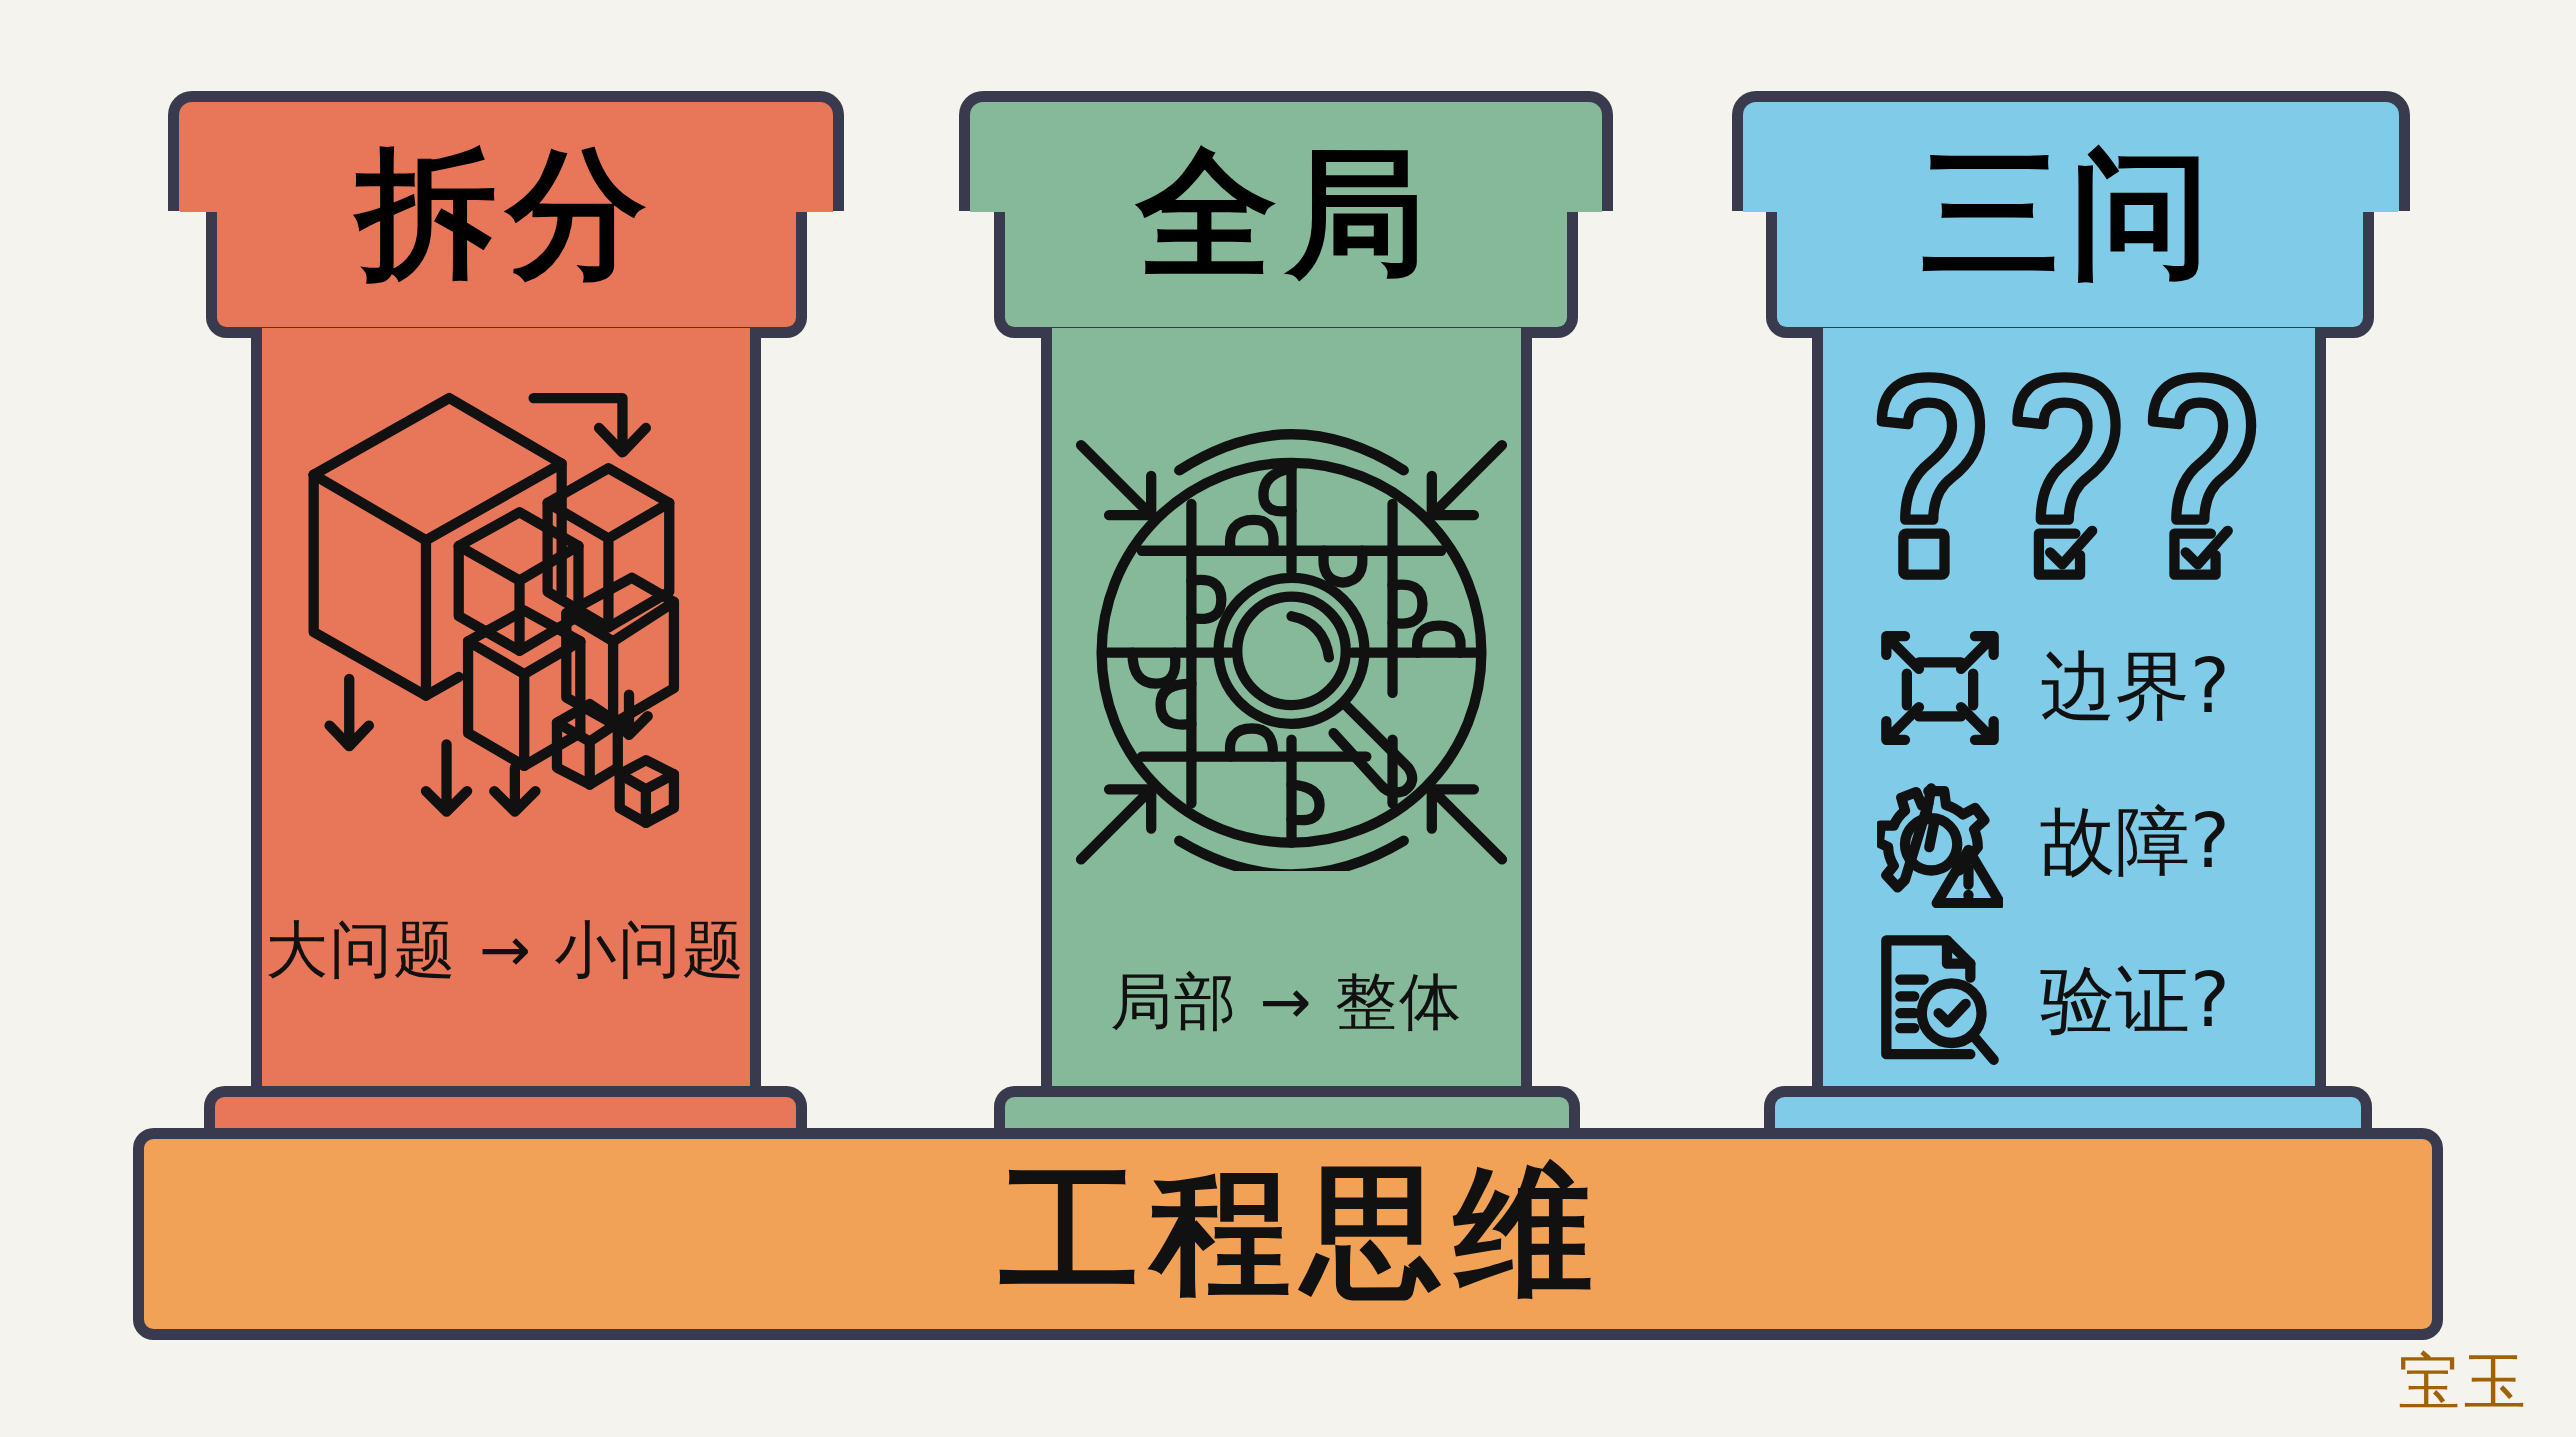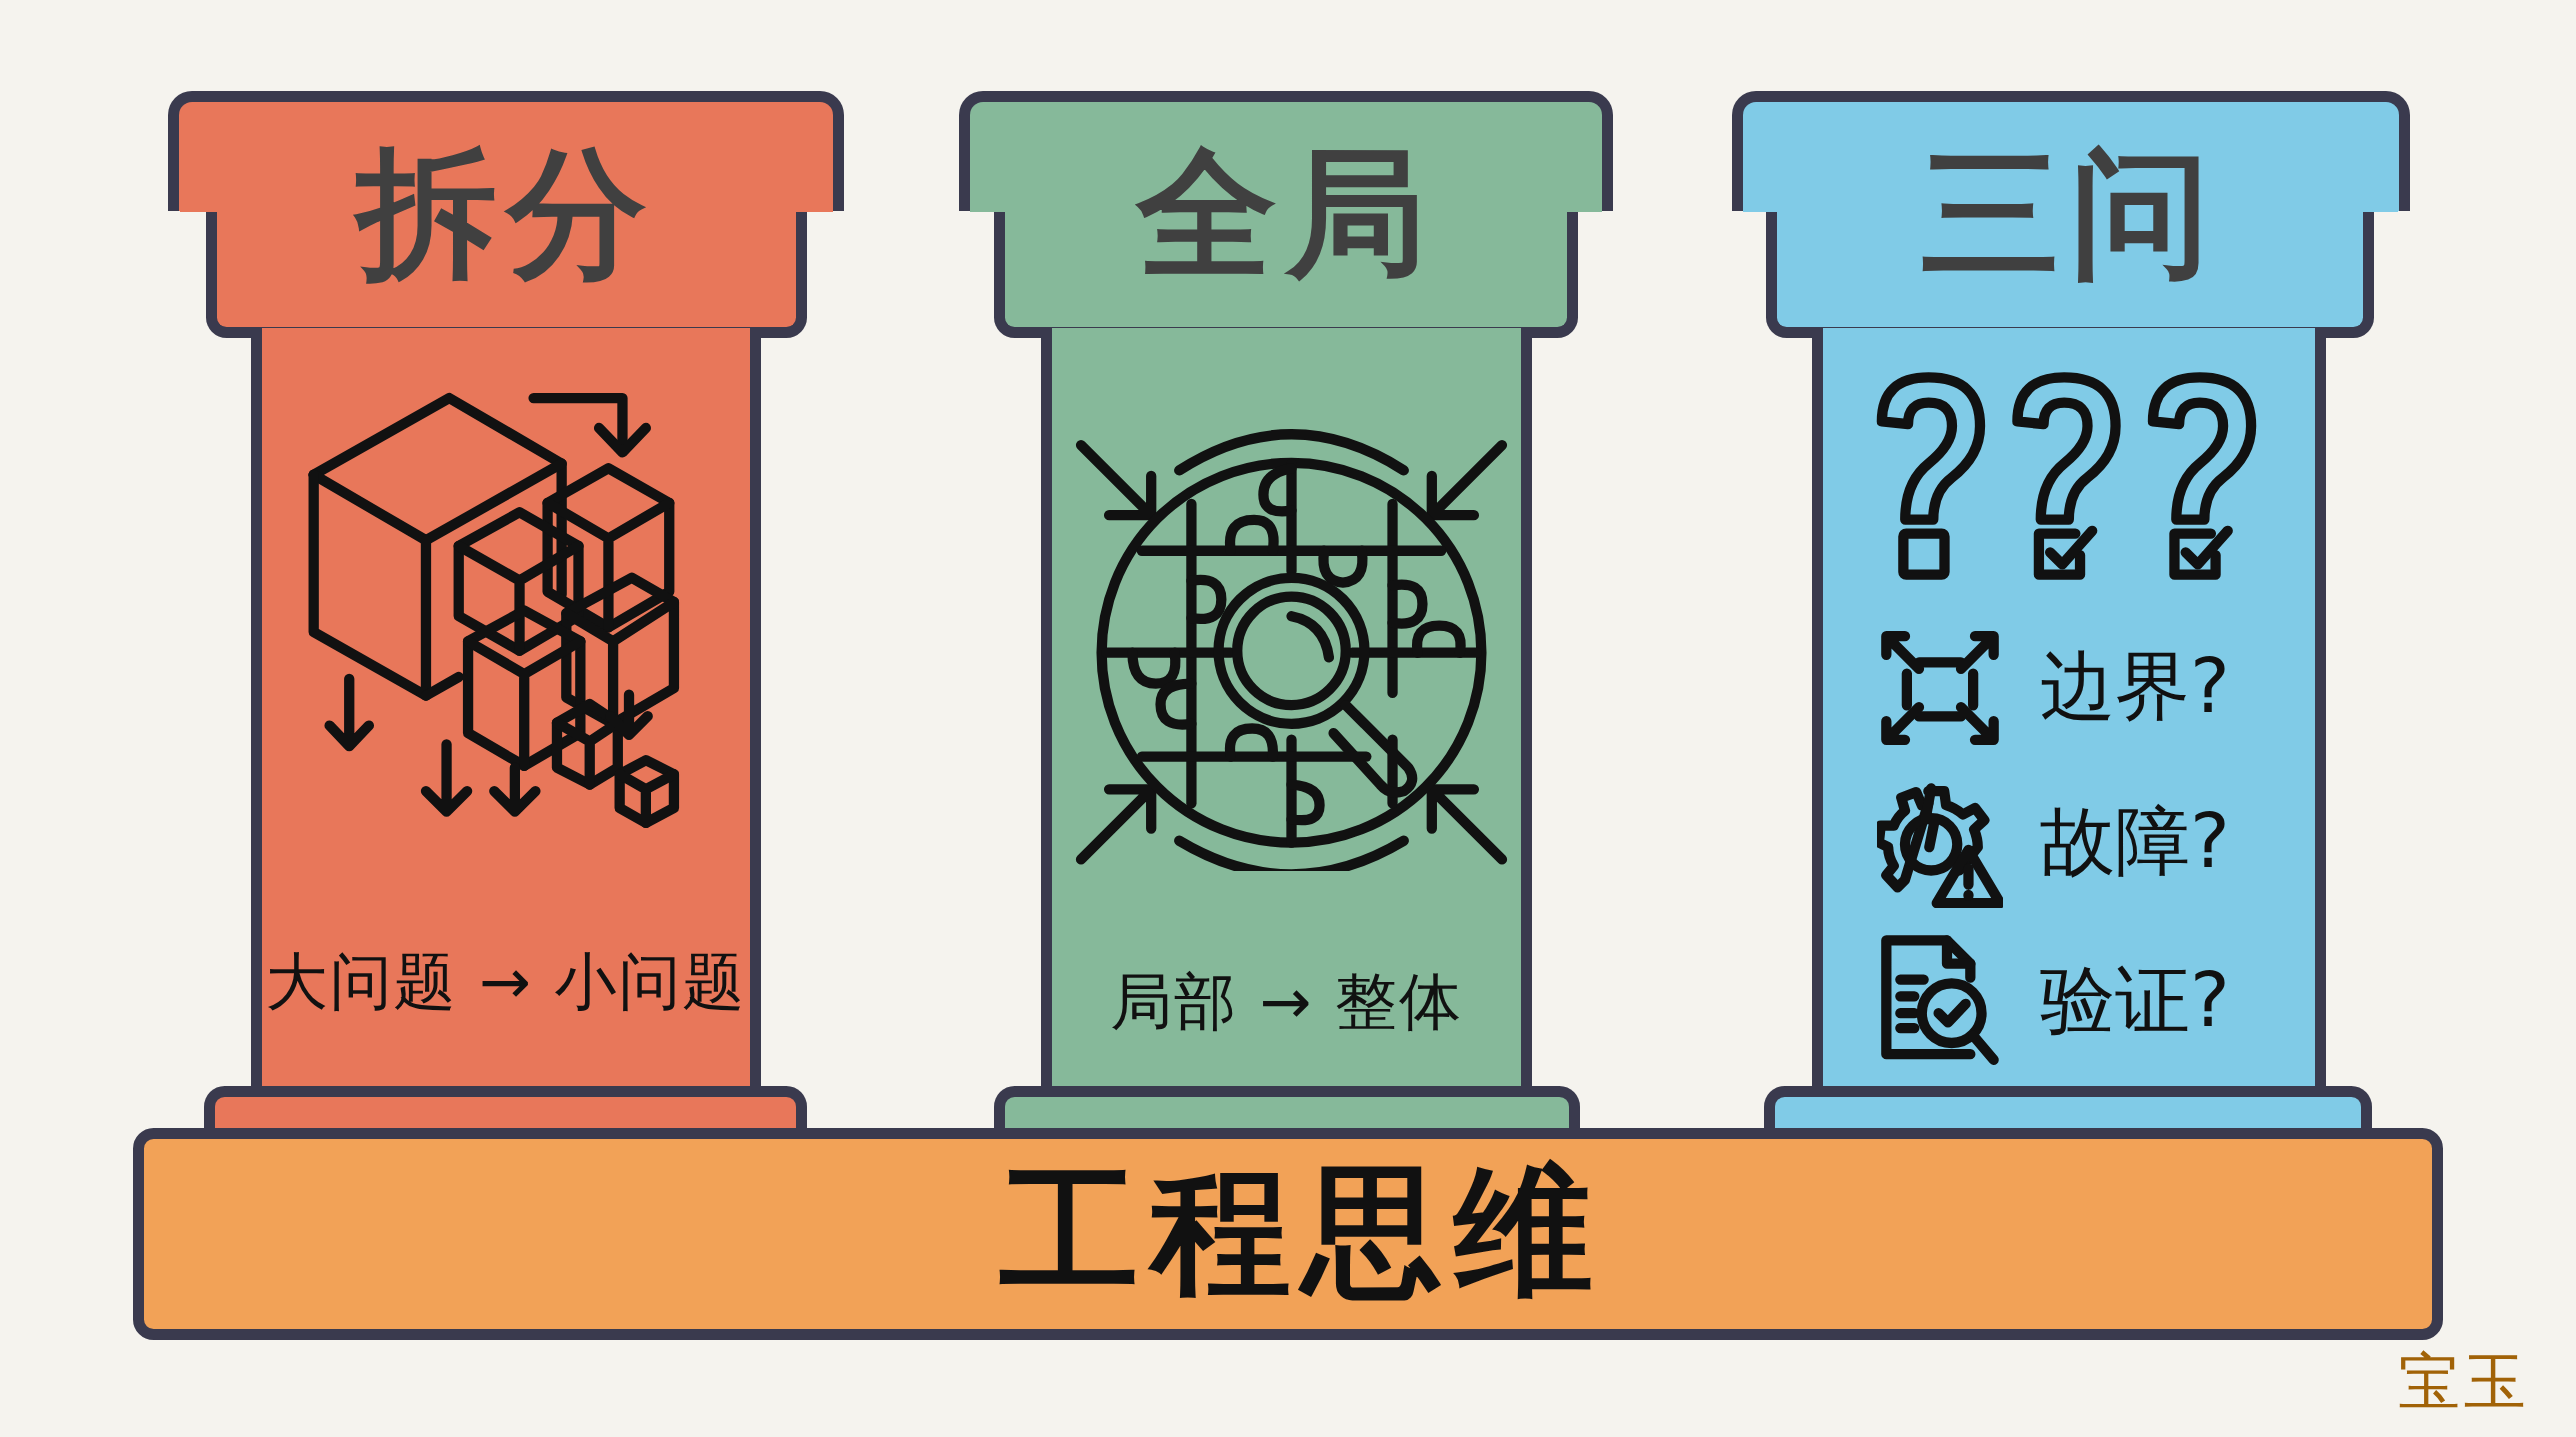--- a/index.html
+++ b/index.html
@@ -16,21 +16,21 @@
   .orange { background: #f2a257; }
 
   .capital-top { border-radius: 24px 24px 0 0; border-bottom: none; }
   .capital-bot { border-radius: 0 0 20.6px 20.6px; border-top: none; }
   .shaft { border-top: none; border-bottom: none; }
   .plinth { border-radius: 20.6px 20.6px 0 0; border-bottom: none; }
   .base { border-radius: 20.6px; }
 
   .title {
     display: flex; align-items: center; justify-content: center;
-    color: #404040; font-weight: bold; font-size: 140px; letter-spacing: 9.4px;
+    color: #000000; font-weight: bold; font-size: 140px; letter-spacing: 9.4px;
   }
   .caption {
     display: flex; align-items: center; justify-content: center;
     color: #111; font-size: 62px; white-space: nowrap; letter-spacing: 1.9px;
   }
   .q-row {
     display: flex; align-items: center; gap: 37px;
     color: #111; font-size: 75px; white-space: nowrap;
   }
   .q-row svg { flex: none; }
@@ -82,21 +82,21 @@
 
     <path class="s" d="M352 432 L380 417 L410 432 L410 468 L380 484 L352 468 Z"></path>
     <path class="s" d="M352 432 L380 448 L410 432 M380 448 L380 484"></path>
 
     <path class="s" d="M63 330 L63 400 M42 380 L63 402 L84 380"></path>
     <path class="s" d="M167 400 L167 470 M145 450 L167 472 L189 450"></path>
     <path class="s" d="M240 425 L240 470 M218 450 L240 472 L262 450"></path>
     <path class="s" d="M362 347 L362 385 M342 370 L362 390 L382 370"></path>
   </svg>
 
-  <div class="abs caption" style="left:262px; top:944px; width:488px; height:75px;">大问题 → 小问题</div>
+  <div class="abs caption" style="left:262px; top:912px; width:488px; height:75px;">大问题 → 小问题</div>
 
   <div class="abs ol red plinth" style="left:204px; top:1086px; width:603px; height:53px;"></div>
 </div>
 
 <div>
   <div class="abs ol green capital-top" style="left:959px; top:91px; width:654px; height:120px;"></div>
   <div class="abs ol green capital-bot" style="left:994px; top:199px; width:584px; height:139px;"></div>
   <div class="abs green" style="left:970px; top:199px; width:632px; height:13px;"></div>
   <div class="abs title" style="left:994px; top:103px; width:584px; height:225px;">全局</div>
 

